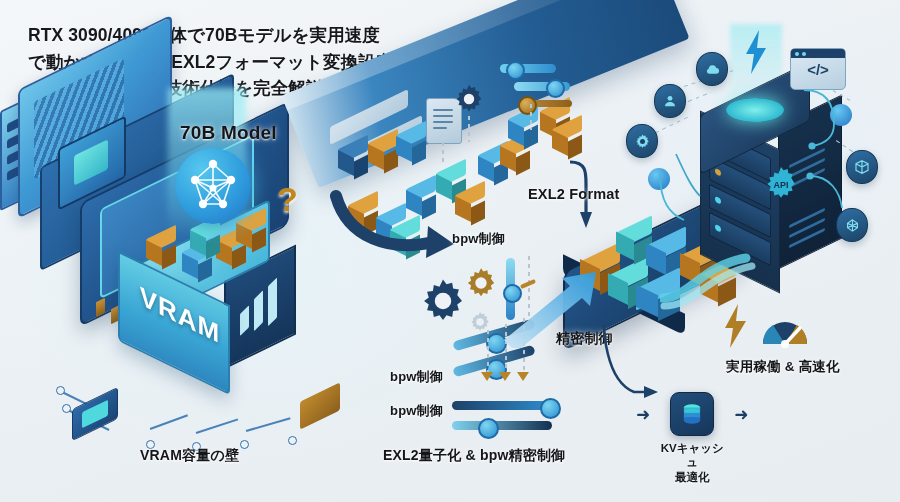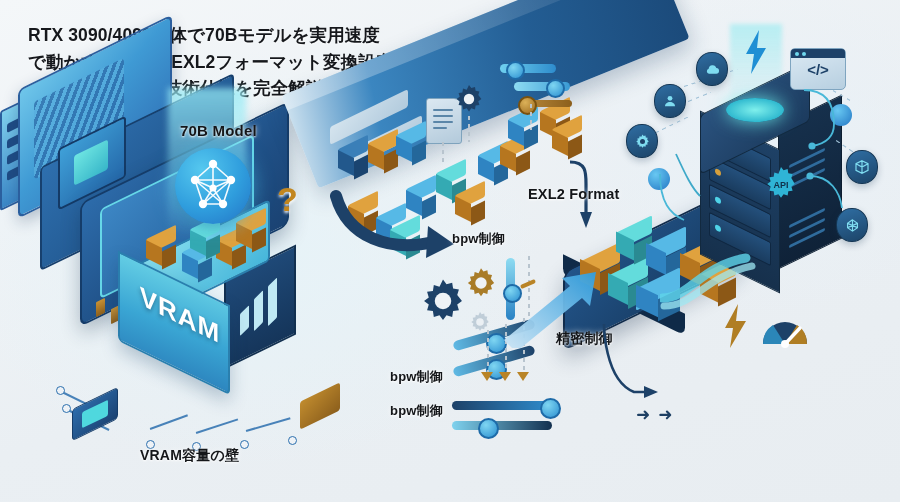--- a/index.html
+++ b/index.html
@@ -84,21 +84,21 @@
   .cT .t{background:#63dcdc}.cT .l{background:#34aab3}.cT .r{background:#2a8a92}
   .cD .t{background:#3a7fb8}.cD .l{background:#22588c}.cD .r{background:#1a4470}
 
   
   #beam{position:absolute;left:168px;top:88px;width:78px;height:150px;
     background:linear-gradient(180deg,rgba(150,235,245,.75),rgba(150,235,245,0));
     filter:blur(3px);}
   #modelCircle{position:absolute;left:175px;top:148px;width:76px;height:76px;border-radius:50%;
     background:radial-gradient(circle at 35% 28%,#55c8ef 0%,#2f9ddd 55%,#2272c4 100%);
     box-shadow:0 0 22px rgba(80,200,240,.75),0 4px 10px rgba(20,60,100,.3);}
-  #modelLabel{left:180px;top:122px;font-size:15px;}
+  #modelLabel{left:180px;top:122px;font-size:19px;}
   #qmark{left:277px;top:180px;font-size:34px;color:#c2861f;font-weight:bold;
     text-shadow:0 2px 3px rgba(255,255,255,.9);}
 
   
   #belt{position:absolute;left:300px;top:92px;width:400px;height:100px;
     background:linear-gradient(100deg,#cfe3f0 0%,#3b86c0 22%,#235d93 62%,#1b4a7a 100%);
     transform:rotate(-22deg);transform-origin:left center;border-radius:4px;
     box-shadow:0 10px 22px rgba(20,55,95,.25);}
   #belt:after{content:"";position:absolute;left:0;top:0;width:100%;height:16px;
     background:linear-gradient(90deg,rgba(255,255,255,.35),rgba(255,255,255,0));}
@@ -452,20 +452,21 @@
     <div class="tri abs" style="left:481px;top:372px;"></div>
     <div class="tri abs" style="left:499px;top:372px;"></div>
     <div class="tri abs" style="left:517px;top:372px;"></div>
 
     <div class="lbl" id="lblBpw3">bpw制御</div>
     <div class="sliderH abs" style="left:452px;top:401px;width:100px;background:linear-gradient(90deg,#1d4168,#2e8ccd);"></div>
     <div class="knob" style="left:540px;top:398px;width:17px;height:17px"></div>
     <div class="sliderH abs" style="left:452px;top:421px;width:100px;background:linear-gradient(90deg,#7fd2ee,#13304f);"></div>
     <div class="knob" style="left:478px;top:418px;width:17px;height:17px"></div>
 
+    <div class="lbl" id="capExl">EXL2量子化 &amp; bpw精密制御</div>
   </div>
 
   <div class="abs" style="left:0;top:0;width:900px;height:502px;">
     <div id="trayFace"></div>
     <div id="trayTop"></div>
     <div class="cube cO abs" style="left:580px;top:252px;width:40px;height:32px">
         <div class="t" style="width:40px;height:20px"></div>
         <div class="l" style="width:20px;height:22px"></div>
         <div class="r" style="left:20px;width:20px;height:22px"></div>
       </div>
@@ -620,25 +621,41 @@
     <svg class="abs" style="left:722px;top:304px;" width="26" height="44">
       <path d="M16 0 L3 24 L11 24 L8 44 L24 17 L14 17 Z" fill="#b07e24"></path>
     </svg>
     <svg class="abs" style="left:760px;top:306px;" width="50" height="44" viewBox="0 0 50 44">
       <path d="M3 38 A22 22 0 0 1 47 38 Z" fill="#1d4168"></path>
       <path d="M3 38 A22 22 0 0 1 13 19 L25 38 Z" fill="#2b86b8"></path>
       <path d="M37 19 A22 22 0 0 1 47 38 L25 38 Z" fill="#b07e24"></path>
       <path d="M25 38 L40 22" stroke="#ffffff" stroke-width="3.4" stroke-linecap="round"></path>
       <circle cx="25" cy="38" r="4" fill="#ffffff"></circle>
     </svg>
+    <div class="lbl" id="capPerf">実用稼働 &amp; 高速化</div>
 
     <svg class="abs" style="left:600px;top:320px;" width="60" height="86">
       <path d="M4 4 C4 4, 4 60, 34 72 L48 72" stroke="#1d4168" stroke-width="2.6" fill="none"></path>
       <path d="M44 66 L58 72 L44 78 Z" fill="#1d4168"></path>
     </svg>
 
     <div id="pipeline">
       <div class="parrow">➜</div>
+      <div class="pstep">
+        <div class="pbox">
+          <svg width="26" height="26" viewBox="0 0 24 24">
+            <ellipse cx="12" cy="6" rx="7.5" ry="3" fill="#4fe6dd"></ellipse>
+            <rect x="4.5" y="6" width="15" height="4" fill="#35b6d8"></rect>
+            <ellipse cx="12" cy="10" rx="7.5" ry="3" fill="#35c6d8"></ellipse>
+            <rect x="4.5" y="11" width="15" height="4" fill="#2f8fd0"></rect>
+            <ellipse cx="12" cy="15" rx="7.5" ry="3" fill="#2f8fd0"></ellipse>
+            <rect x="4.5" y="15" width="15" height="3" fill="#2272c4"></rect>
+            <ellipse cx="12" cy="18" rx="7.5" ry="3" fill="#2272c4"></ellipse>
+          </svg>
+        </div>
+        <div class="pcap" style="white-space:pre-line">KVキャッシュ
+最適化</div>
+      </div>
       <div class="parrow">➜</div>
     </div>
   </div>
 
 </div>
 
 </body></html>

